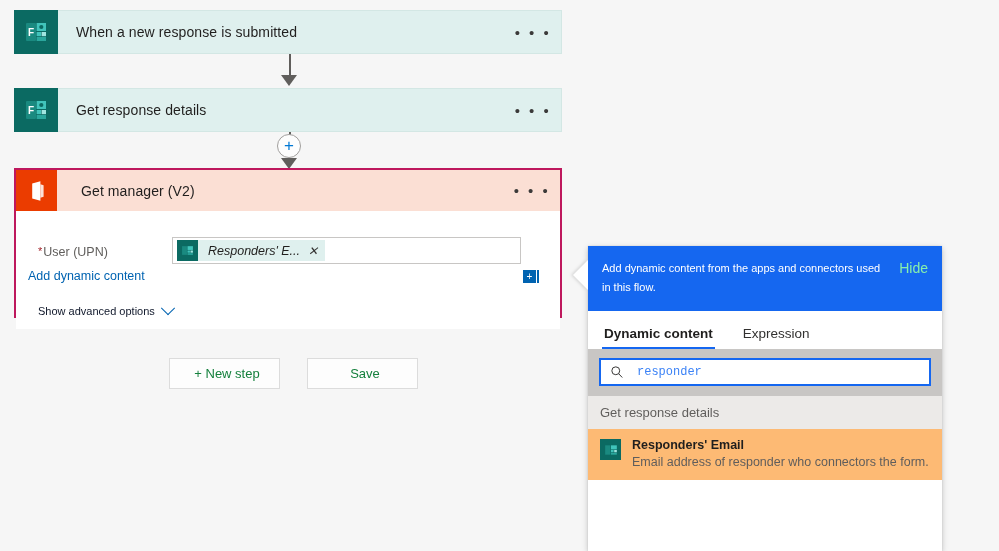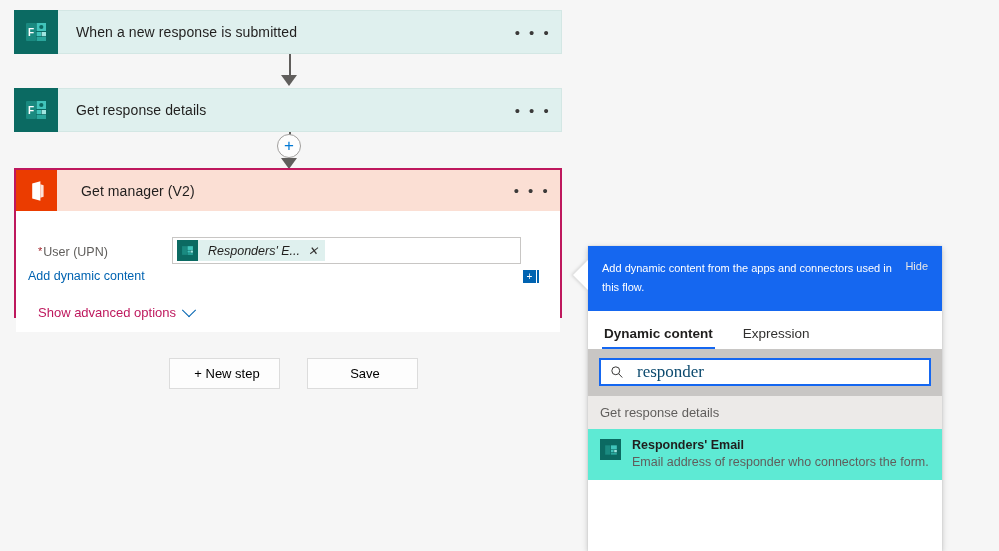--- a/index.html
+++ b/index.html
@@ -248,22 +248,22 @@
     width: 2px; height: 13px;
     background: #0063b1;
   }
 
   .adv-row {
     display: flex;
     align-items: center;
     padding: 22px 0 0 10px;
   }
   .adv-link {
-    color: #be185d;
-    font-size: 13px;
+    color: #0f172a;
+    font-size: 11px;
     cursor: pointer;
   }
   .chev-down {
     margin-left: 8px;
     width: 9px; height: 9px;
     border-right: 1.3px solid #0063b1;
     border-bottom: 1.3px solid #0063b1;
     transform: rotate(45deg) translate(-2px,-2px);
   }
 
@@ -275,21 +275,21 @@
     display: flex;
     gap: 27px;
   }
   .flat-button {
     width: 111px;
     height: 31px;
     background: #fdfdfd;
     border: 1px solid #dcdcdc;
     font-family: "Liberation Sans", sans-serif;
     font-size: 13px;
-    color: #000000;
+    color: #15803d;
     cursor: pointer;
     display: flex;
     align-items: center;
     justify-content: center;
     padding-left: 11px;
   }
 
   
   #dyn-panel {
     position: absolute;
@@ -319,22 +319,22 @@
     align-items: flex-start;
   }
   #panel-header-text {
     flex: 1 1 auto;
     font-size: 11px;
     line-height: 19px;
     padding-right: 10px;
   }
   #panel-hide {
     flex: 0 0 auto;
-    font-size: 11px;
-    color: #e5e5e5;
+    font-size: 14px;
+    color: #86efac;
     cursor: pointer;
     padding-top: 1px;
   }
 
   #panel-tabs {
     display: flex;
     background: #fff;
     padding: 0 14px;
     height: 38px;
     align-items: flex-end;
@@ -367,42 +367,42 @@
   #search-box {
     height: 28px;
     background: #fff;
     border: 2px solid #1567f0;
     box-sizing: border-box;
     display: flex;
     align-items: center;
     padding-left: 9px;
   }
   #search-text {
-    font-size: 17px;
-    color: #0c4a6e;
+    font-size: 12px;
+    color: #3b82f6;
     padding-left: 13px;
     border: none;
     outline: none;
     background: transparent;
-    font-family: Liberation Serif, serif;
+    font-family: Liberation Mono, monospace;
     width: 250px;
   }
 
   #group-header {
     background: #eceae8;
     padding: 9px 0 9px 12px;
     font-size: 13px;
     color: #605e5c;
   }
 
   .dyn-item {
     display: flex;
     align-items: flex-start;
     padding: 8px 10px 9px 12px;
-    background: #5eead4;
+    background: #fdba74;
     cursor: pointer;
   }
   .dyn-item-icon {
     width: 21px; height: 21px;
     flex: 0 0 21px;
     background: #0b6a62;
     display: flex;
     align-items: center;
     justify-content: center;
     margin-top: 2px;

